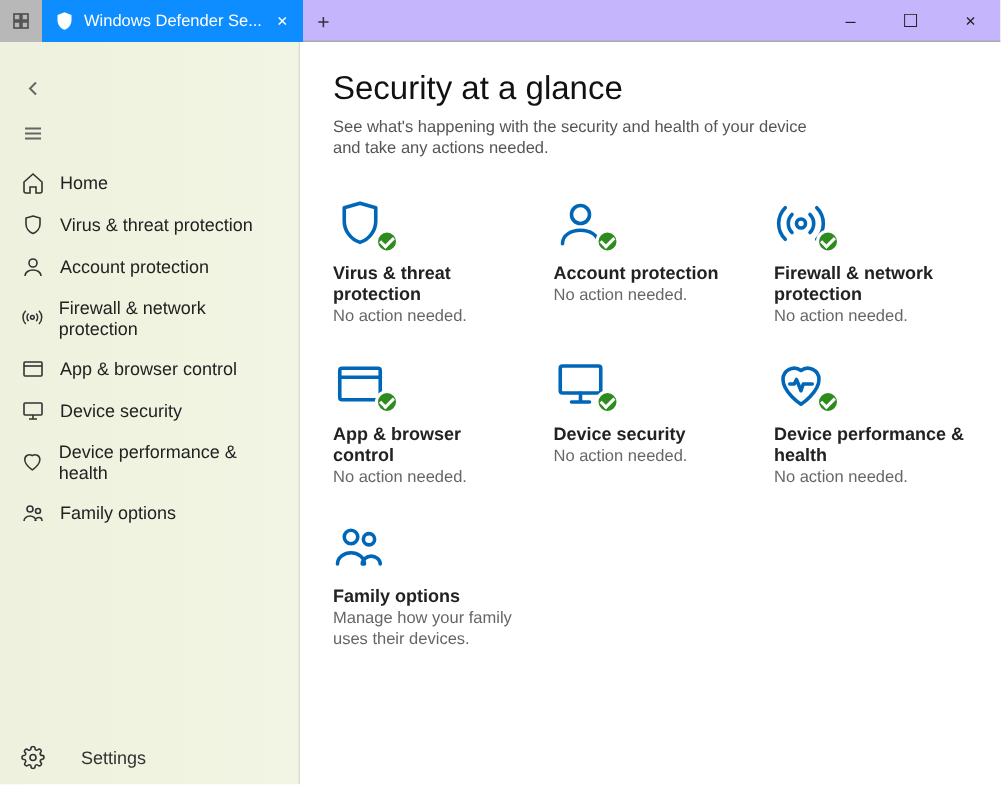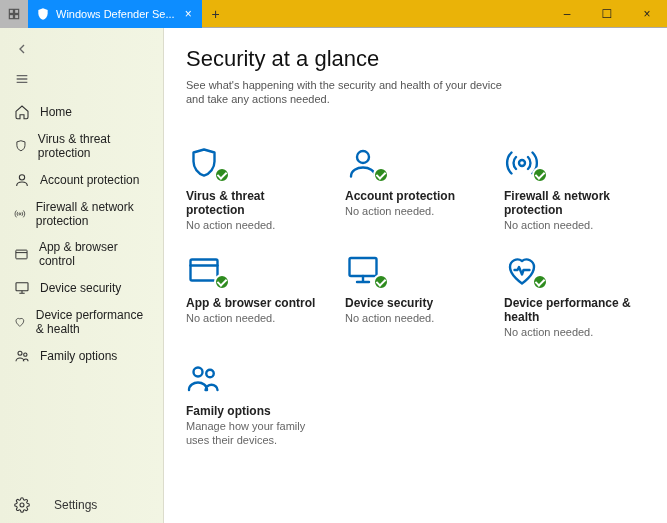--- a/index.html
+++ b/index.html
@@ -1,51 +1,51 @@
 <!DOCTYPE html>
 <html><head>
 <meta charset="utf-8">
 <style>
 * { margin: 0; padding: 0; box-sizing: border-box; font-family: "Segoe UI", Tahoma, sans-serif; }
 body { width: 667px; height: 523px; background: #fff; overflow: hidden; }
 
 
-.titlebar { height: 28px; background: #eab308; display: flex; align-items: stretch; border-bottom: 1px solid #aaa; }
+.titlebar { height: 28px; background: #c4b5fd; display: flex; align-items: stretch; border-bottom: 1px solid #aaa; }
 .titlebar-left { display: flex; align-items: center; }
 .sys-icon { width: 28px; height: 28px; display:flex; align-items:center; justify-content:center; background:#b8b8b8; }
 .tab { background: #0d8dff; color: #fff; display: flex; align-items: center; padding: 0 10px 0 8px; gap: 6px; height: 28px; font-size: 11px; }
 .tab svg { width: 14px; height: 14px; }
 .tab-close { margin-left: 4px; font-size: 12px; }
 .newtab { width: 28px; display:flex; align-items:center; justify-content:center; color:#333; font-size:14px; }
 .titlebar-spacer { flex: 1; }
 .win-controls { display: flex; }
 .win-btn { width: 40px; display:flex; align-items:center; justify-content:center; font-size:12px; color:#222;}
 
 
 .app { display: flex; height: calc(523px - 28px); }
 .sidebar {
-  width: 164px;
+  width: 200px;
   background: linear-gradient(to right, #eef1dd, #f2f5e3);
   border-right: 1px solid #dcdccc;
   display: flex; flex-direction: column;
-  padding-top: 4px;
+  padding-top: 14px;
 }
 .sb-ctrl { padding: 6px 12px 0 14px; color:#444; display:flex; align-items:center; gap:8px; flex-direction:column; align-items:flex-start;}
 .sb-back { font-size: 14px; color:#666; height:22px; display:flex; align-items:center;}
 .sb-menu { font-size: 14px; color:#666; height:22px; display:flex; align-items:center; margin-bottom:8px;}
 .sb-list { list-style: none; }
 .sb-list li { display: flex; align-items: center; gap: 10px; padding: 6px 14px; font-size: 12px; color:#222; cursor: default; }
 .sb-ico { width: 16px; height: 16px; display:inline-flex; align-items:center; justify-content:center; color:#333; }
 .sidebar-spacer { flex: 1; }
 .sb-settings { display:flex; align-items:center; gap:24px; padding:10px 14px; font-size:12px; color:#333; }
 
 
 .main { flex:1; padding: 18px 22px 0 22px; overflow:auto;border-radius:28px; }
 .page-title { font-size: 22px; font-weight: 400; color:#111; margin-bottom: 6px; }
-.page-sub { font-size: 11px; color:#555; max-width: 320px; line-height:1.3; margin-bottom: 38px; }
+.page-sub { font-size: 11px; color:#555; max-width: 320px; line-height:1.3; margin-bottom: 24px; }
 
 .tiles { display: grid; grid-template-columns: repeat(3, 1fr); gap: 20px 18px; }
 .tile { display:flex; flex-direction:column; }
 .tile-icon { position:relative; width: 40px; height: 36px; margin-bottom: 8px; color:#0067b8; }
 .tile-icon svg { width: 36px; height: 36px; stroke:#0067b8; fill:none; stroke-width:1.6; stroke-linecap:round; stroke-linejoin:round;}
 .check-badge { position:absolute; right:-4px; bottom:-2px; width:16px; height:16px; border-radius:50%; background:#2e8b1e; border:2px solid #fff; display:flex; align-items:center; justify-content:center;}
 .check-badge::after { content:""; width:4px; height:7px; border:solid #fff; border-width:0 2px 2px 0; transform: rotate(45deg); margin-top:-1px;}
 .tile-title { font-size: 12px; color:#222; font-weight: 600; margin-bottom:2px; max-width:130px;}
 .tile-sub { font-size: 11px; color:#666; max-width: 140px; line-height:1.25;}
 </style>

